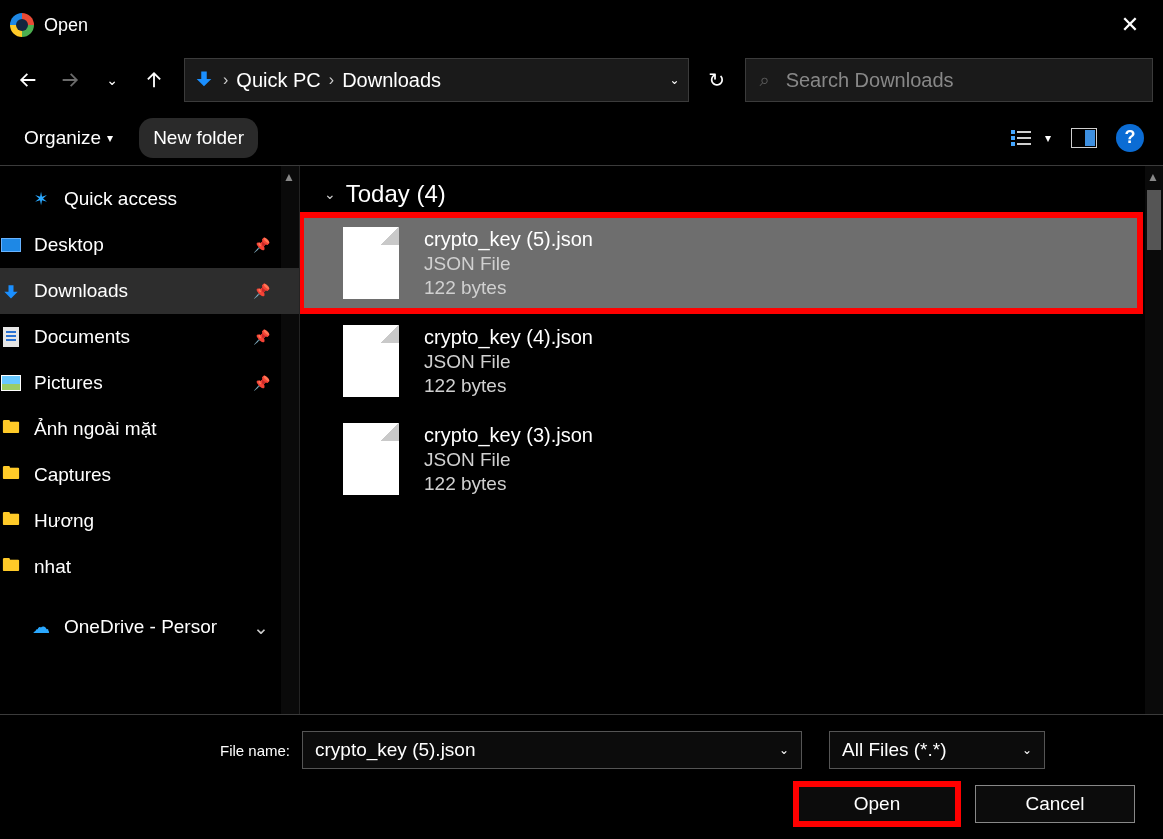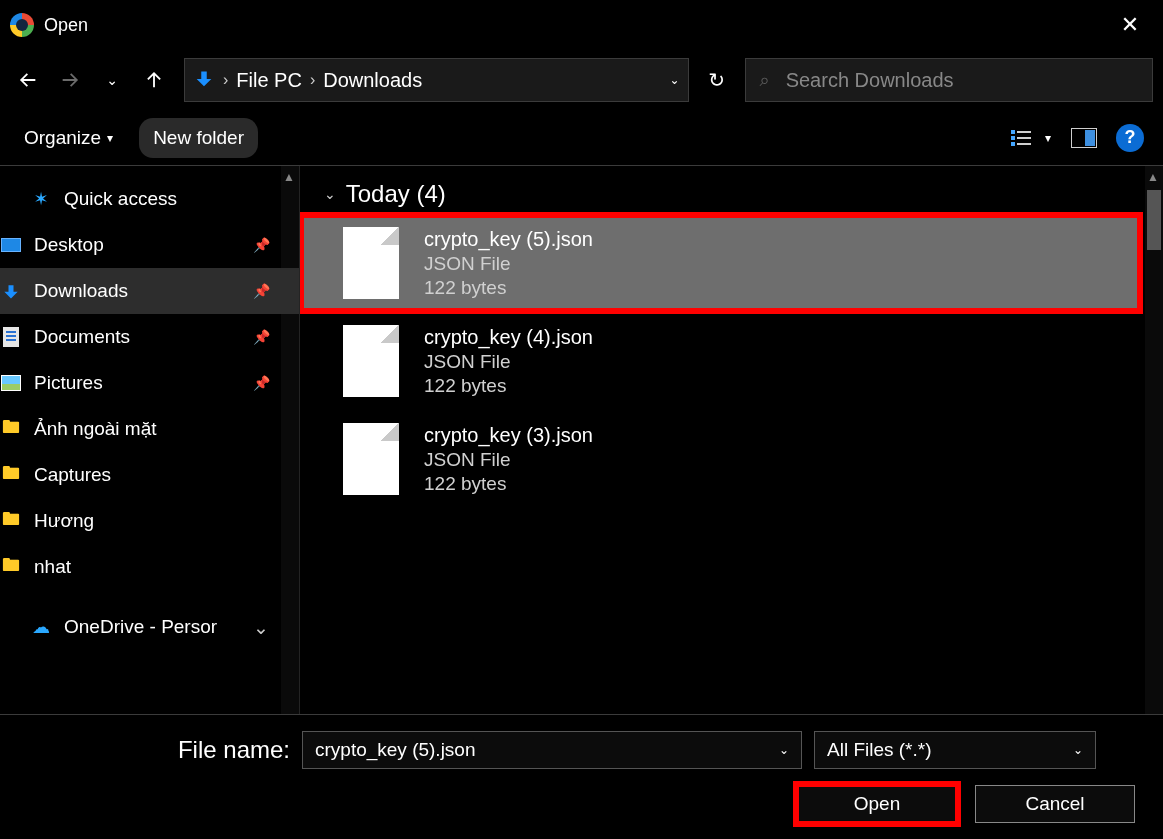--- a/index.html
+++ b/index.html
@@ -95,23 +95,23 @@
   .exe-box::before{content:"";position:absolute;left:0;top:0;right:0;height:14px;background:#1e88e5;}
   .exe-disc{width:40px;height:40px;border-radius:50%;background:radial-gradient(circle at 40% 40%,#b0e0ff 0 35%,#7db8e8 36% 100%);position:absolute;bottom:0;right:0;border:1px solid #7aa;}
   .exe-disc::after{content:"";position:absolute;inset:15px;border-radius:50%;background:#fff;}
   .file-meta{display:flex;flex-direction:column;gap:2px;}
   .file-name{font-size:20px;color:#fff;}
   .file-sub{font-size:19px;color:#d0d0d0;}
 
   
   .footer{border-top:1px solid var(--border);padding:16px 20px;display:flex;flex-direction:column;gap:16px;}
   .fn-row{display:flex;align-items:center;gap:12px;}
-  .fn-label{width:270px;text-align:right;font-size:24px;}
+  .fn-label{width:270px;text-align:right;font-size:15px;}
   .fn-input{flex:1;height:38px;background:#0c0c0c;border:1px solid #555;display:flex;align-items:center;padding:0 12px;font-size:19px;justify-content:space-between;max-width:500px;}
-  .filter{width:282px;height:38px;background:#0c0c0c;border:1px solid #555;display:flex;align-items:center;padding:0 12px;font-size:19px;justify-content:space-between;}
+  .filter{width:216px;height:38px;background:#0c0c0c;border:1px solid #555;display:flex;align-items:center;padding:0 12px;font-size:19px;justify-content:space-between;margin-left:15px;}
   .btn-row{display:flex;justify-content:flex-end;gap:18px;padding-right:8px;}
   .dlg-btn{width:160px;height:38px;border:1px solid #888;background:#0c0c0c;display:flex;align-items:center;justify-content:center;font-size:19px;cursor:pointer;}
   .dlg-btn.highlighted{outline:6px solid var(--highlight);outline-offset:-2px;}
   .chev-down{font-size:12px;}
 </style>
 </head>
 <body>
 
 <div class="window">
 
@@ -140,21 +140,21 @@
         </svg>
     </div>
 
     <div class="addressbar">
       <span class="down-icon">
         <svg width="22" height="22" viewBox="0 0 24 24">
             <path d="M12 3l8 8h-5v8h-6v-8H4z" fill="#1a8fff" transform="rotate(180 12 12)"></path>
           </svg>
       </span>
       <span class="addr-sep">›</span>
-      <span class="addr-text">File PC</span>
+      <span class="addr-text">Quick PC</span>
       <span class="addr-sep">›</span>
       <span class="addr-text">Downloads</span>
       <span class="addr-drop chev-down">⌄</span>
     </div>
 
     <div class="refresh">↻</div>
 
     <div class="searchbar">
       <span class="search-glyph">⌕</span>
       <input type="text" placeholder="Search Downloads" style="">

